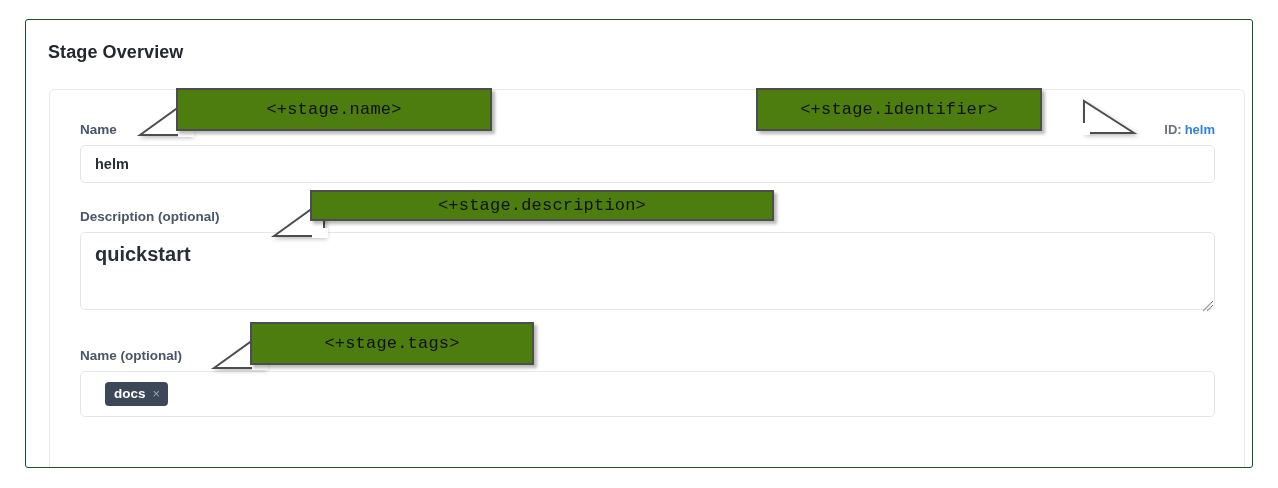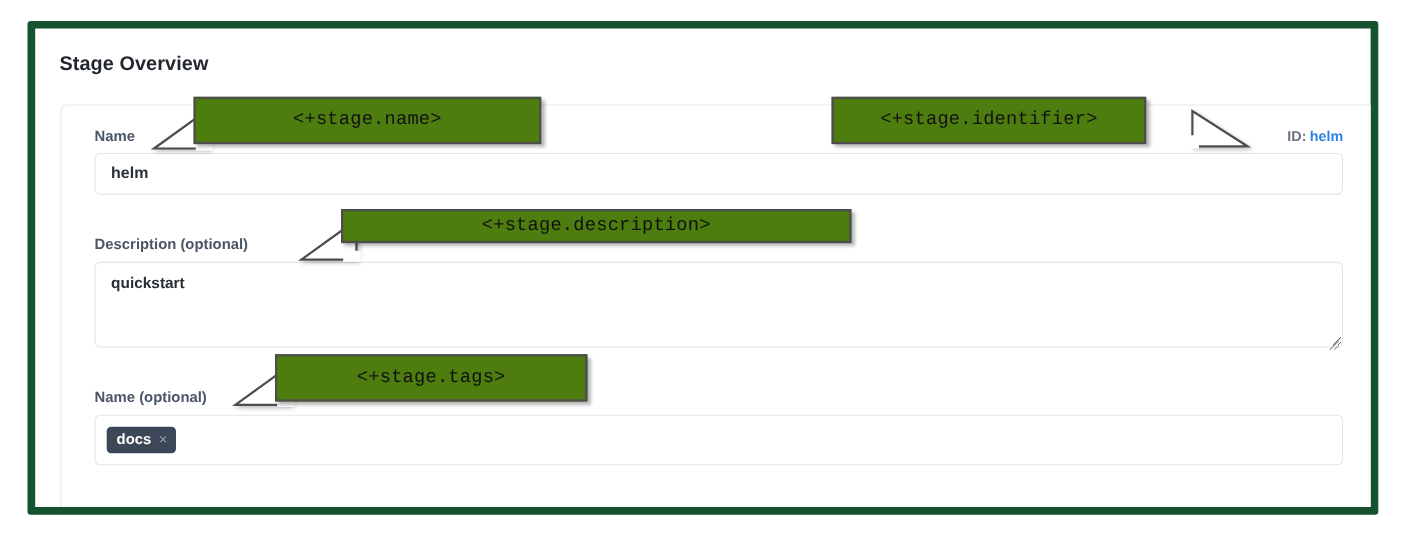--- a/index.html
+++ b/index.html
@@ -17,21 +17,21 @@
   }
 
   
   .screen-frame {
     position: absolute;
     left: 25px;
     top: 19px;
     width: 1228px;
     height: 449px;
     box-sizing: border-box;
-    border: 7px solid #14532d;
+    border: 1px solid #14532d;
     border-radius: 3px;
     background: #ffffff;
     overflow: hidden;
   }
 
   
   .panel-heading {
     position: absolute;
     left: 22px;
     top: 22px;
@@ -100,40 +100,40 @@
 
   .text-area {
     box-sizing: border-box;
     width: 100%;
     margin-top: 7px;
     height: 78px;
     border: 1px solid #e2e6ea;
     border-radius: 5px;
     background: #ffffff;
     font-family: "Liberation Sans", sans-serif;
-    font-size: 14px;
+    font-size: 20px;
     font-weight: bold;
     color: #2a2f36;
     padding: 10px 14px;
     outline: none;
     resize: vertical;
     overflow: hidden;
   }
 
   .tag-input-box {
     box-sizing: border-box;
     width: 100%;
     margin-top: 7px;
     height: 46px;
     border: 1px solid #e2e6ea;
     border-radius: 5px;
     background: #ffffff;
     display: flex;
     align-items: center;
-    padding: 0 10px;
+    padding: 0 24px;
     gap: 6px;
   }
 
   .tag-chip {
     display: inline-flex;
     align-items: center;
     gap: 7px;
     background: #3c4858;
     color: #ffffff;
     border-radius: 4px;
@@ -188,21 +188,21 @@
 </style>
 </head>
 <body>
 
 <div class="screen-frame">
 
   <div class="panel-heading">Stage Overview</div>
 
   <div class="form-card">
 
-    <div class="field-block" style="top:20px;">
+    <div class="field-block" style="top:32px;">
       <div class="label-row">
         <span class="field-label">Name</span>
         <span class="id-hint">
           <span>ID:</span><span class="id-value">helm</span>
         </span>
       </div>
       <input class="text-input" type="text" value="helm" style="">
     </div>
 
     <div class="field-block" style="top:117px;">

